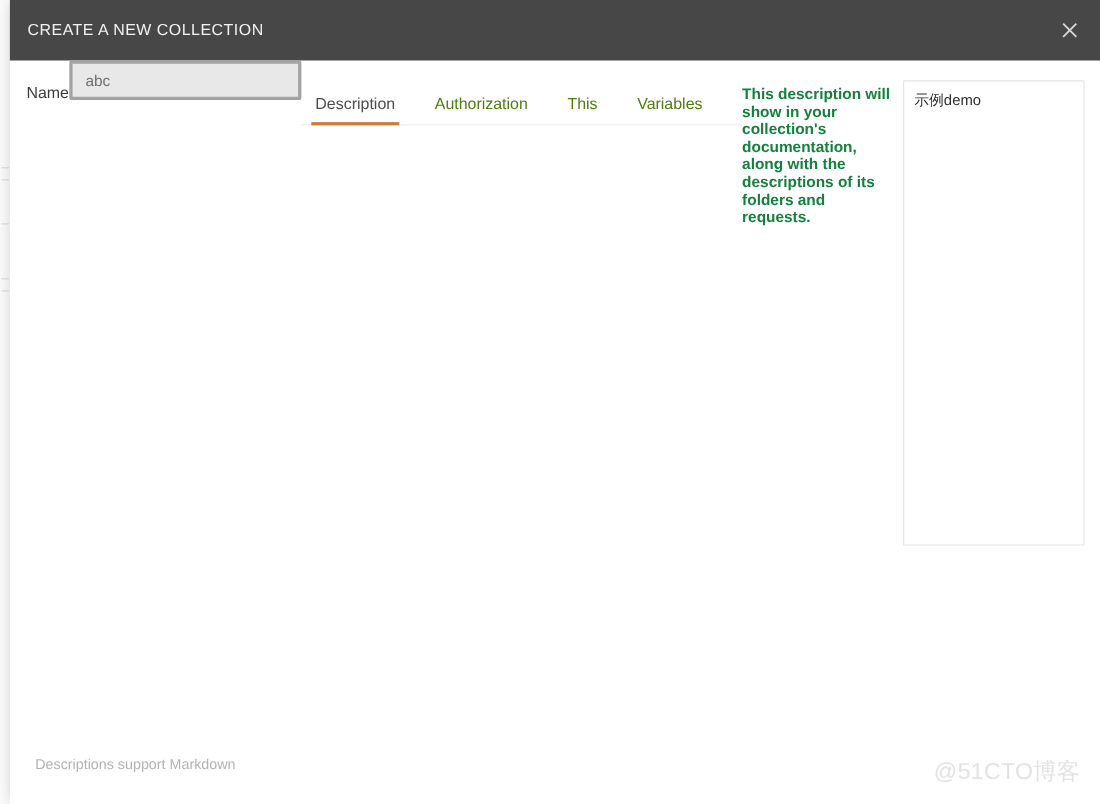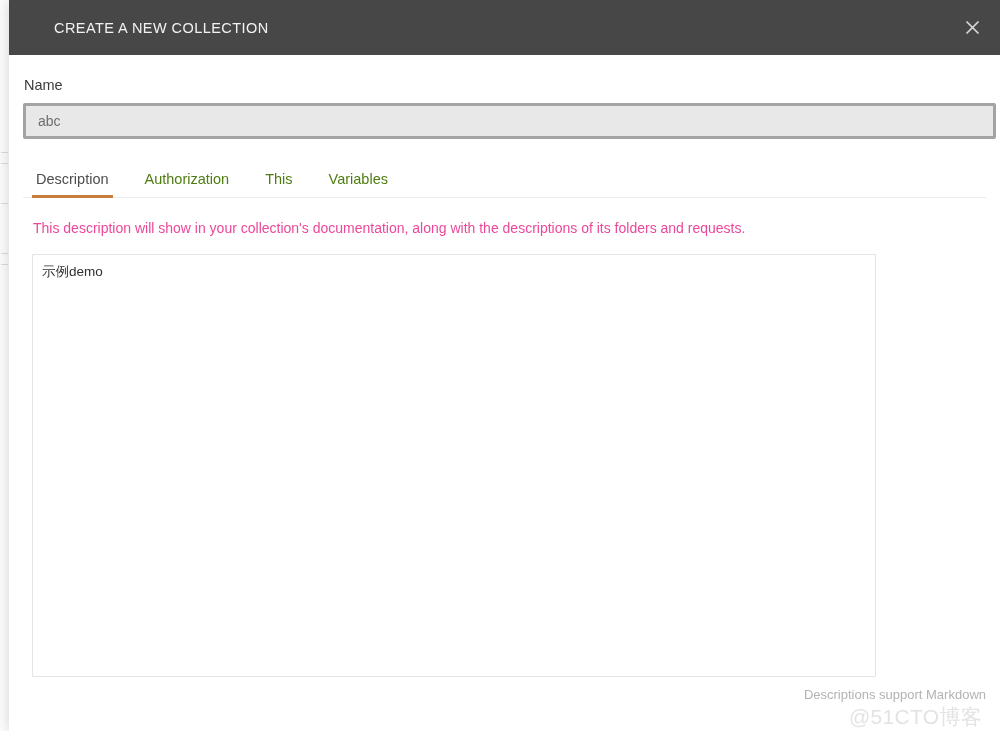--- a/index.html
+++ b/index.html
@@ -59,40 +59,39 @@
     align-items: center;
     justify-content: space-between;
     padding: 0 0 0 16px;
     box-sizing: border-box;
   }
   #modal-title {
     color: #f2f2f2;
     font-size: 14.5px;
     letter-spacing: 0.45px;
     font-weight: 400;
-    margin-left: 29px;
   }
   #close-button {
     width: 56px;
     height: 55px;
     display: flex;
     align-items: center;
     justify-content: center;
     cursor: pointer;
     user-select: none;
   }
   #close-button svg { display:block; }
 
   
   #modal-body {
     flex: 1;
     padding: 0 14px;
     box-sizing: border-box;
     display: flex;
-    flex-direction: column;
+    flex-direction: row;
     overflow: hidden;
   }
 
   #name-label {
     font-size: 14.5px;
     color: #3c3c3c;
     margin-top: 22px;
     margin-bottom: 10px;
     margin-left: 1px;
   }
@@ -141,23 +140,23 @@
     left: -4px;
     right: -4px;
     bottom: -1px;
     height: 3px;
     background: #c87d3c;
   }
 
   
   #helper-text {
     margin-top: 22px;
-    margin-left: 10px;
     font-size: 14px;
-    color: #ec4899;
+    color: #15803d;
+    font-weight: bold;
   }
 
   
   #description-textarea {
     margin-top: 18px;
     margin-left: 9px;
     width: 844px;
     height: 423px;
     box-sizing: border-box;
     border: 1px solid #e4e4e4;
@@ -172,23 +171,22 @@
     font-family: "Liberation Sans", "DejaVu Sans", sans-serif;
   }
 
   
   #modal-footer {
     height: 44px;
     min-height: 44px;
     padding: 0 14px;
     box-sizing: border-box;
     display: flex;
-    align-items: flex-end;
+    align-items: flex-start;
     justify-content: space-between;
-    flex-direction: column;
   }
   #markdown-note {
     font-size: 13px;
     color: #b3b3b3;
     margin-left: 9px;
   }
   #watermark {
     font-size: 21px;
     color: #e3e3e3;
     margin-right: 4px;

